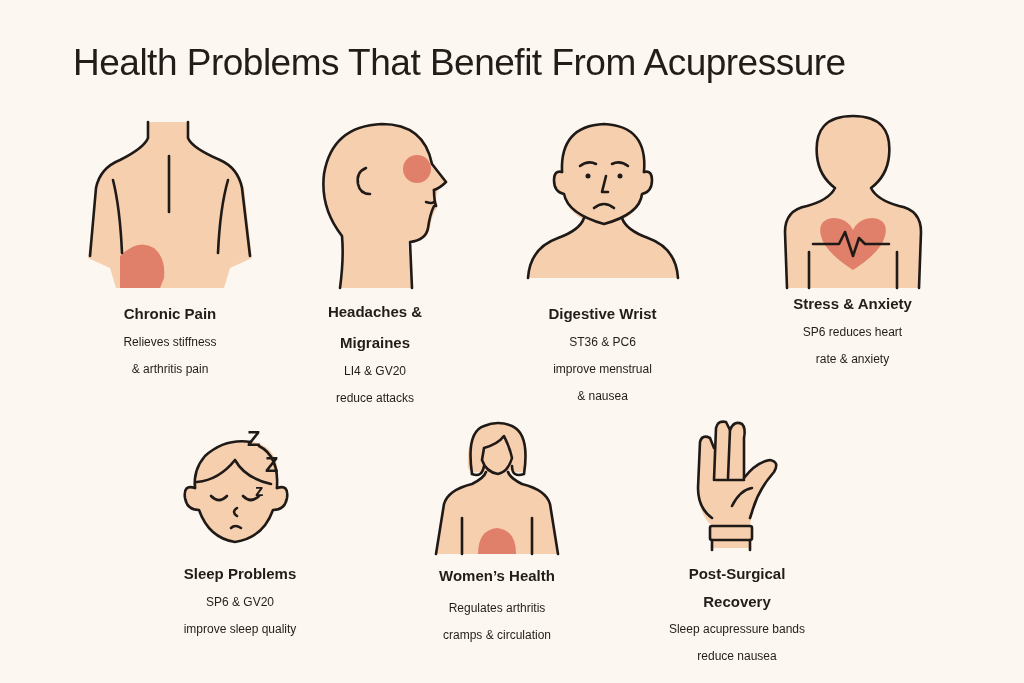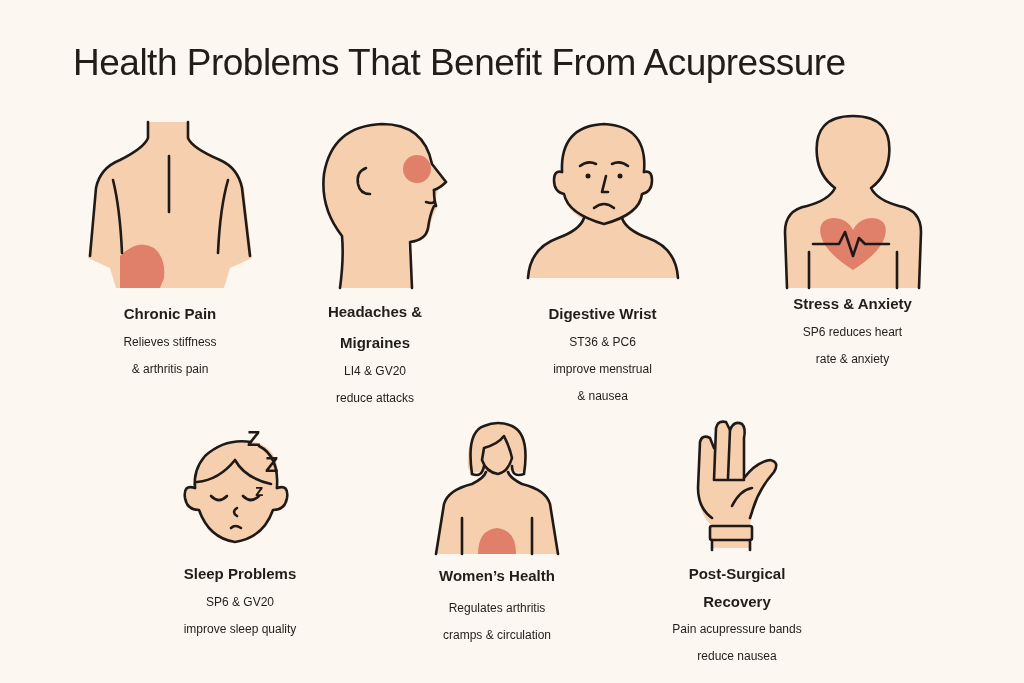--- a/index.html
+++ b/index.html
@@ -141,15 +141,15 @@
     <path class="ln" d="M46 60 L48 12 Q52 2 60 6 Q64 10 62 20 L62 60"></path>
     <path class="ln" d="M34 62 H62"></path>
     <path class="ln" d="M62 60 Q74 44 88 42 Q98 44 92 54 Q76 72 70 94 L68 100"></path>
     <path class="ln" d="M50 88 Q58 72 70 70"></path>
     <rect x="28" y="108" width="42" height="14" fill="#f6cfae" stroke="#1f1a17" stroke-width="2.6" rx="2"></rect>
     <path class="ln" d="M30 122 V132"></path>
     <path class="ln" d="M68 122 V132"></path>
   </svg>
   <div class="label" style="margin-top:6px; line-height:28px;">Post-Surgical</div>
   <div class="label" style="line-height:28px;">Recovery</div>
-  <div class="desc">Pain acupressure bands</div>
+  <div class="desc">Sleep acupressure bands</div>
   <div class="desc">reduce nausea</div>
 </div>
 
 </body></html>

